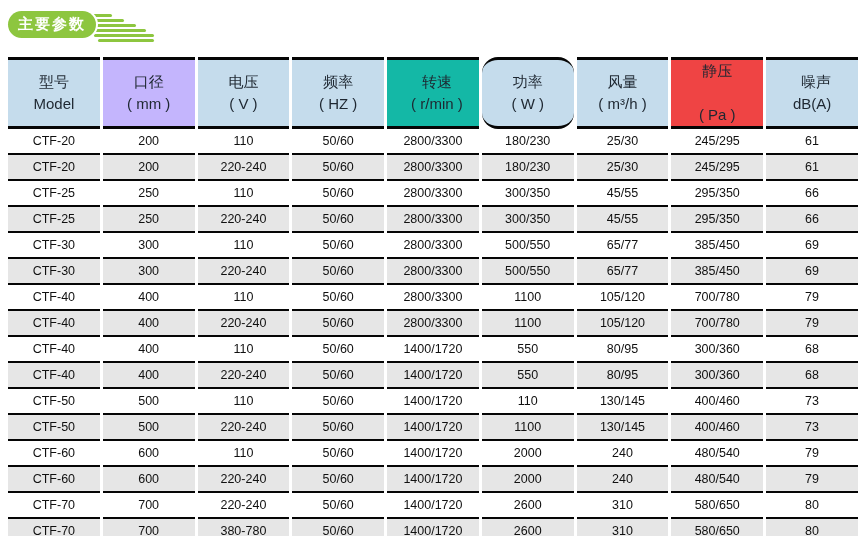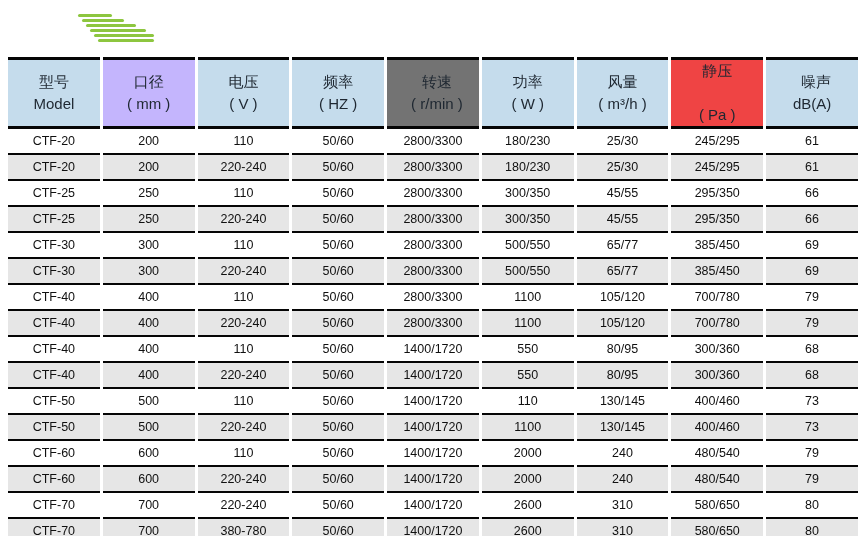--- a/index.html
+++ b/index.html
@@ -84,20 +84,21 @@
 </head>
 <body>
 
 <div class="badge-wrap">
   <span class="speed-line" style="left: 70px; top: 5px; width: 34px; background: rgb(141, 198, 63);"></span>
   <span class="speed-line" style="left: 74px; top: 10px; width: 42px; background: rgb(141, 198, 63);"></span>
   <span class="speed-line" style="left: 78px; top: 15px; width: 50px; background: rgb(141, 198, 63);"></span>
   <span class="speed-line" style="left: 82px; top: 20px; width: 56px; background: rgb(141, 198, 63);"></span>
   <span class="speed-line" style="left: 86px; top: 25px; width: 60px; background: rgb(141, 198, 63);"></span>
   <span class="speed-line" style="left: 90px; top: 30px; width: 56px; background: rgb(141, 198, 63);"></span>
+  <div class="badge-pill" style="background: rgb(141, 198, 63); color: rgb(255, 255, 255);">主要参数</div>
 </div>
 
 <table class="params">
   <thead>
     <tr>
         <th style="background: rgb(197, 220, 236);">
           <span style="display: block;">型号</span>
           <span style="display: block;">Model</span>
         </th>
         <th style="background: #c4b5fd;">
@@ -105,25 +106,25 @@
           <span style="display: block;">( mm )</span>
         </th>
         <th style="background: rgb(197, 220, 236);">
           <span style="display: block;">电压</span>
           <span style="display: block;">( V )</span>
         </th>
         <th style="background: rgb(197, 220, 236);">
           <span style="display: block;">频率</span>
           <span style="display: block;">( HZ )</span>
         </th>
-        <th style="background: #737373; padding-left: 8px;">
+        <th style="background: #14b8a6; padding-left: 8px;">
           <span style="display: block;">转速</span>
           <span style="display: block;">( r/min )</span>
         </th>
-        <th style="background: rgb(197, 220, 236);">
+        <th style="background: rgb(197, 220, 236); border-radius: 16px;">
           <span style="display: block;">功率</span>
           <span style="display: block;">( W )</span>
         </th>
         <th style="background: rgb(197, 220, 236);">
           <span style="display: block;">风量</span>
           <span style="display: block;">( m³/h )</span>
         </th>
         <th style="background: #ef4444;">
           <span style="display: block;">静压</span>
           <span style="display: block; margin-top: 22px;">( Pa )</span>

